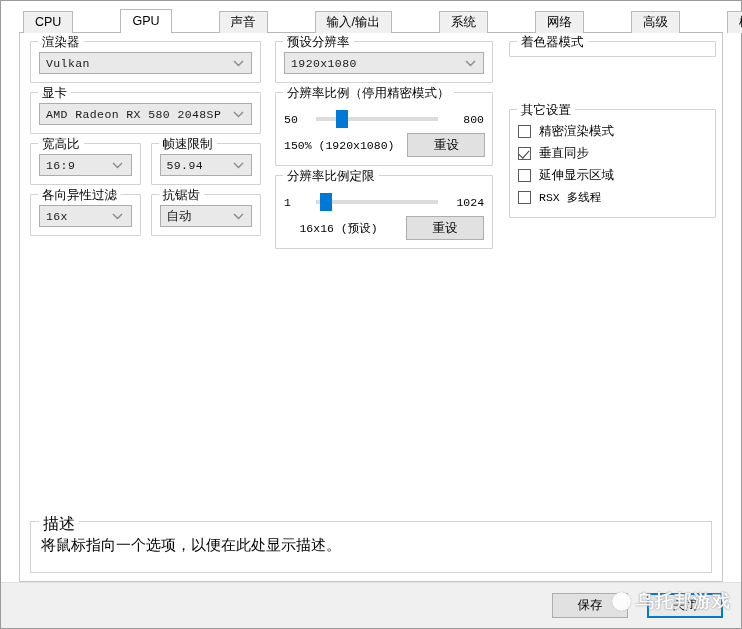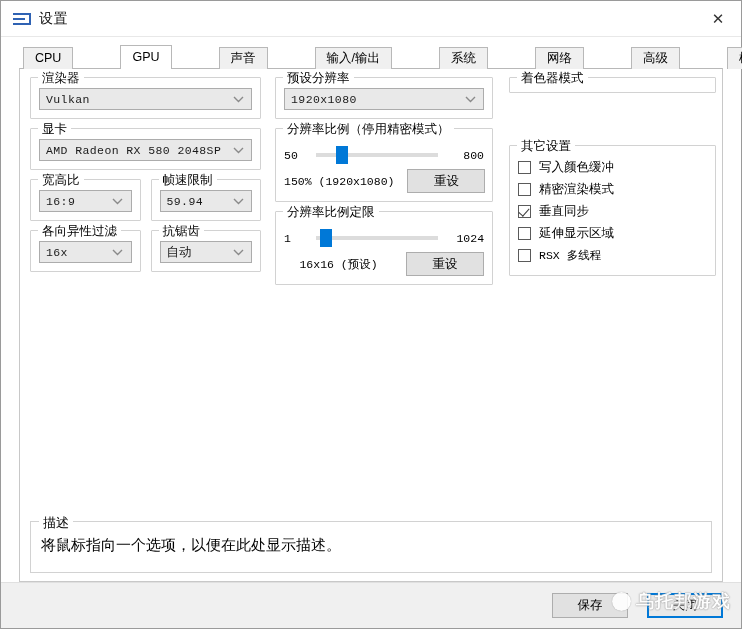--- a/index.html
+++ b/index.html
@@ -202,21 +202,21 @@
   .desc-wrap { margin-top:auto; padding:0 4px 2px 4px; }
   .desc-box {
     border:1px solid #d2d2d2;
     position:relative;
     padding:10px 10px 12px 10px;
     min-height:52px;
     background:#fff;
   }
   .desc-title {
     position:absolute; top:-8px; left:8px; background:#fff; padding:0 4px;
-    font-size:13px;
+    font-size:16px;
   }
   .desc-text { font-size:15px; color:#000; padding-top:4px; }
   
   .footer {
     flex:0 0 46px; height:46px;
     background:#f0f0f0;
     border-top:1px solid #e0e0e0;
     display:flex; align-items:center; justify-content:flex-end;
     padding-right:18px; gap:10px;
     position:relative;
@@ -241,31 +241,20 @@
     width:19px; height:19px; border-radius:50%;
     background:#ffffff; opacity:.95;
     box-shadow:0 0 1px rgba(120,120,120,.9);
   }
 </style>
 </head>
 <body>
 
 <div class="window">
 
-  <div class="titlebar">
-    <div class="title-icon">
-      <i></i>
-        <i></i>
-        <i></i>
-        <u></u>
-    </div>
-    <div class="title-text">设置</div>
-    <div class="title-spacer"></div>
-    <div class="close-btn">✕</div>
-  </div>
 
   <div class="dialog-body">
 
     <div class="tabbar">
       <div class="tab">CPU</div>
       <div class="tab active">GPU</div>
       <div class="tab">声音</div>
       <div class="tab">输入/输出</div>
       <div class="tab">系统</div>
       <div class="tab">网络</div>
@@ -426,24 +415,20 @@
 
           <div class="gb">
             <div class="gb-title">着色器模式</div>
           </div>
 
           <div class="gb">
             <div class="gb-title">其它设置</div>
             <div class="gb-inner">
               <div class="optrow">
                 <span class="check"></span>
-                <span class="optlabel">写入颜色缓冲</span>
-              </div>
-              <div class="optrow">
-                <span class="check"></span>
                 <span class="optlabel">精密渲染模式</span>
               </div>
               <div class="optrow">
                 <span class="check on"></span>
                 <span class="optlabel">垂直同步</span>
               </div>
               <div class="optrow">
                 <span class="check"></span>
                 <span class="optlabel">延伸显示区域</span>
               </div>

